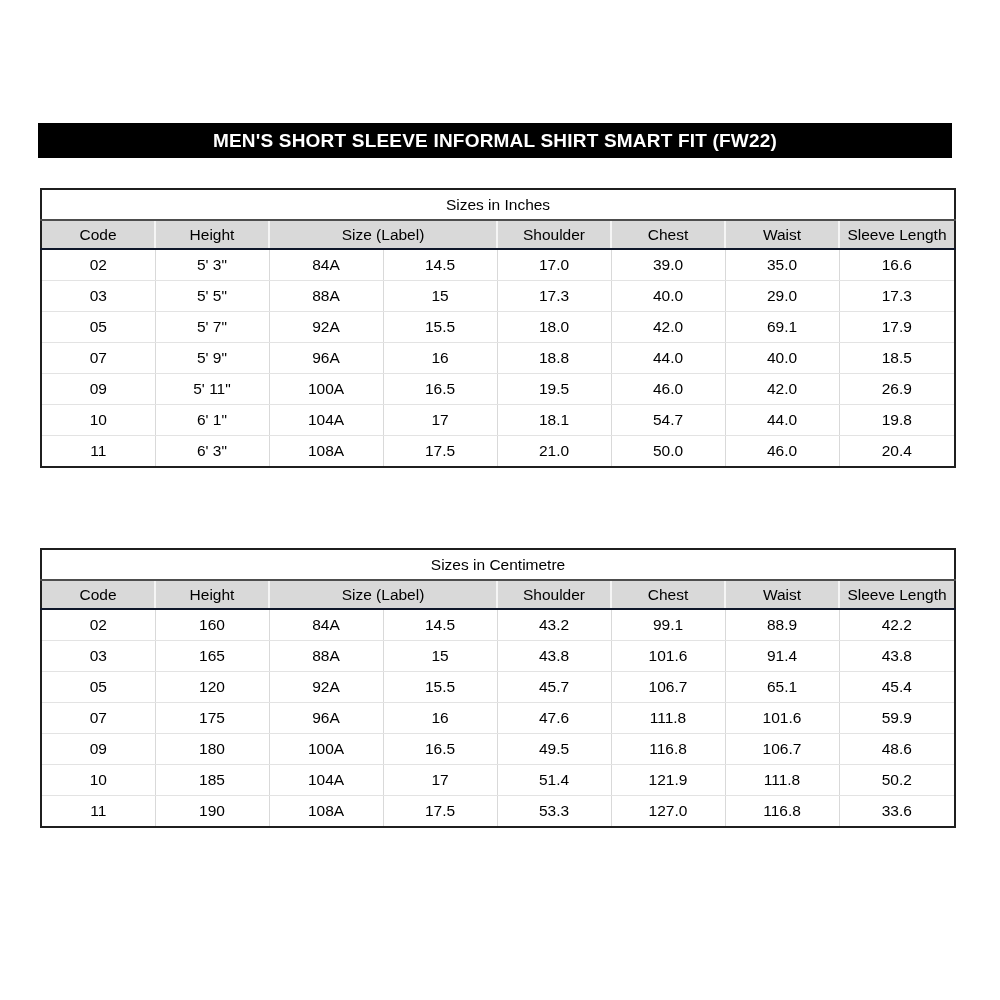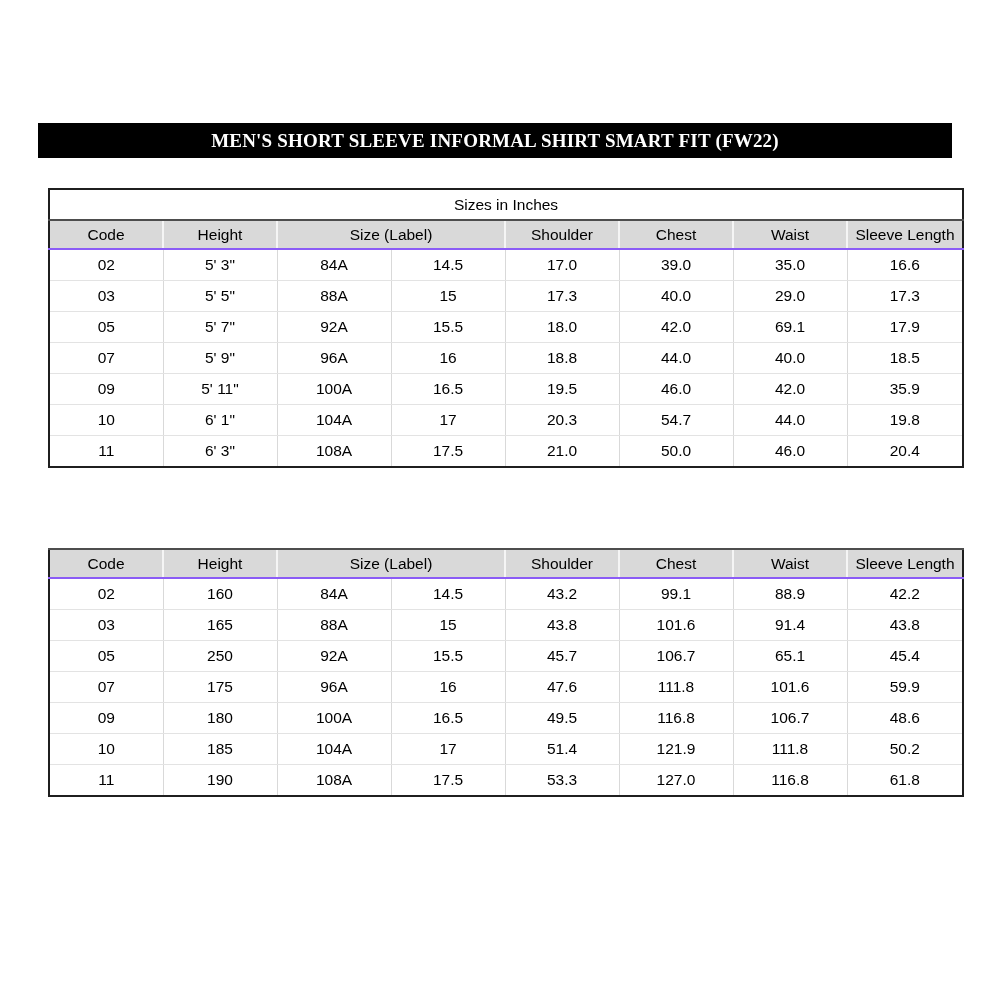--- a/index.html
+++ b/index.html
@@ -14,32 +14,31 @@
   .title-bar {
     position: absolute;
     left: 38px;
     top: 123px;
     width: 914px;
     height: 35px;
     background: #000000;
     display: flex;
     align-items: center;
     justify-content: center;
-    font-family: Liberation Serif, serif;
   }
   .title-bar span {
     color: #ffffff;
     font-size: 19px;
     font-weight: bold;
     letter-spacing: 0.2px;
     white-space: nowrap;
   }
   .tbl-section {
     position: absolute;
-    left: 48px;
+    left: 40px;
     width: 914px;
   }
   .tbl-section.inches { top: 188px; }
   .tbl-section.cm     { top: 548px; }
   table.size-table {
     width: 914px;
     border-collapse: collapse;
     table-layout: fixed;
     border: 2px solid #1f1f1f;
     background: #ffffff;
@@ -53,21 +52,21 @@
     white-space: nowrap;
   }
   tr.title-row td {
     height: 29px;
     background: #ffffff;
   }
   tr.header-row td {
     height: 27px;
     background: #d9d9d9;
     border-top: 2px solid #4d4d4d;
-    border-bottom: 2px solid #8b5cf6;
+    border-bottom: 2px solid #0f172a;
   }
   tr.header-row td + td { border-left: 2px solid #f5f5f5; }
   tr.data-row td {
     height: 30px;
     border-bottom: 1px solid #e3e3e3;
   }
   tr.data-row:last-child td { border-bottom: none; }
   tr.data-row td + td { border-left: 1px solid #d9d9d9; }
 </style>
 </head>
@@ -147,28 +146,28 @@
             <td>18.5</td>
           </tr>
           <tr class="data-row">
             <td>09</td>
             <td>5' 11"</td>
             <td>100A</td>
             <td>16.5</td>
             <td>19.5</td>
             <td>46.0</td>
             <td>42.0</td>
-            <td>35.9</td>
+            <td>26.9</td>
           </tr>
           <tr class="data-row">
             <td>10</td>
             <td>6' 1"</td>
             <td>104A</td>
             <td>17</td>
-            <td>20.3</td>
+            <td>18.1</td>
             <td>54.7</td>
             <td>44.0</td>
             <td>19.8</td>
           </tr>
           <tr class="data-row">
             <td>11</td>
             <td>6' 3"</td>
             <td>108A</td>
             <td>17.5</td>
             <td>21.0</td>
@@ -186,20 +185,23 @@
         <col style="width:114px">
           <col style="width:114px">
           <col style="width:114px">
           <col style="width:114px">
         <col style="width:114px">
           <col style="width:114px">
           <col style="width:114px">
           <col style="width:116px">
       </colgroup>
       <tbody>
+        <tr class="title-row">
+          <td colspan="8">Sizes in Centimetre</td>
+        </tr>
         <tr class="header-row">
           <td>Code</td>
           <td>Height</td>
           <td colspan="2">Size (Label)</td>
           <td>Shoulder</td>
           <td>Chest</td>
           <td>Waist</td>
           <td>Sleeve Length</td>
         </tr>
       </tbody>
@@ -219,21 +221,21 @@
             <td>165</td>
             <td>88A</td>
             <td>15</td>
             <td>43.8</td>
             <td>101.6</td>
             <td>91.4</td>
             <td>43.8</td>
           </tr>
           <tr class="data-row">
             <td>05</td>
-            <td>250</td>
+            <td>120</td>
             <td>92A</td>
             <td>15.5</td>
             <td>45.7</td>
             <td>106.7</td>
             <td>65.1</td>
             <td>45.4</td>
           </tr>
           <tr class="data-row">
             <td>07</td>
             <td>175</td>
@@ -265,19 +267,19 @@
             <td>50.2</td>
           </tr>
           <tr class="data-row">
             <td>11</td>
             <td>190</td>
             <td>108A</td>
             <td>17.5</td>
             <td>53.3</td>
             <td>127.0</td>
             <td>116.8</td>
-            <td>61.8</td>
+            <td>33.6</td>
           </tr>
         </tbody>
     </table>
   </section>
 
 </div>
 
 </body></html>

